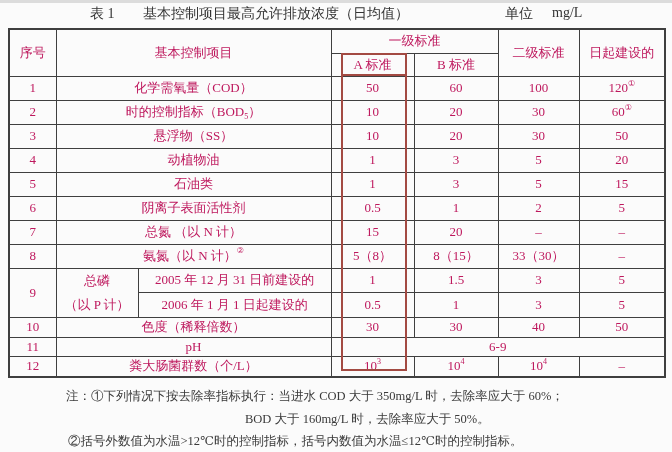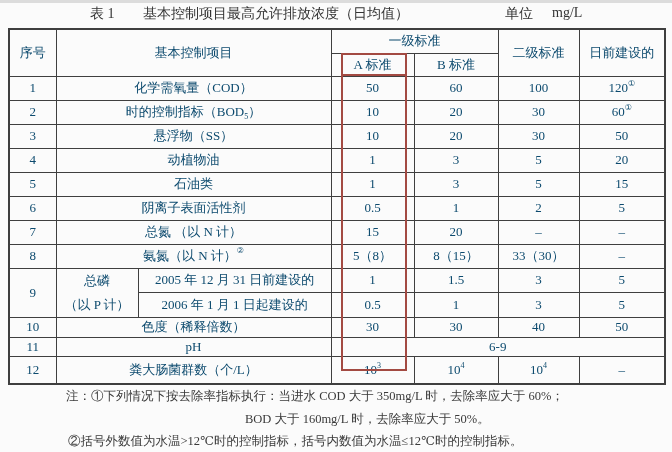--- a/index.html
+++ b/index.html
@@ -13,32 +13,32 @@
   .title-bar{position:absolute;top:5px;left:0;width:672px;height:20px;font-size:14px;}
   .title-bar span{position:absolute;top:0;white-space:nowrap;text-align:right;}
   .t-label{left:90px;}
   .t-text{left:135px;margin-left:8px;}
   .t-unit-label{left:505px;}
   .t-unit-value{left:552px;}
 
   table.std{
     position:absolute; left:8px; top:28px; width:656px;
     border-collapse:collapse; table-layout:fixed;
-    font-size:13px; color:#0c4a6e;
+    font-size:13px; color:#be185d;
     border:2px solid #3f3f3f;
   }
   table.std td{
     border:1px solid #3f3f3f;
     text-align:center; vertical-align:middle;
     padding:0 2px; overflow:hidden; white-space:nowrap;
   }
   td.item{text-align:left; padding-left:9px;}
   tr.hr1{height:24px;} tr.hr2{height:23px;}
   tr.r{height:24px;}
-  tr.r10{height:20px;} tr.r11{height:19px;} tr.r12{height:28px;margin-left:36px;}
+  tr.r10{height:20px;} tr.r11{height:19px;} tr.r12{height:21px;margin-left:36px;}
   .twoline div{line-height:24px;}
   sup{font-size:8px; position:relative; top:-1px; vertical-align:top;}
   sub{font-size:8px; vertical-align:bottom;}
 
   .red-box{
     position:absolute; left:341px; top:53px; width:66px; height:318px;
     border:2px solid #a34a42; pointer-events:none; box-sizing:border-box;
   }
   .red-hline{
     position:absolute; left:341px; top:74px; width:66px; height:0;
@@ -72,21 +72,21 @@
         <col style="width:84px">
         <col style="width:81px">
         <col style="width:86px">
     </colgroup>
     <tbody>
       <tr class="hr1">
         <td rowspan="2">序号</td>
         <td rowspan="2" colspan="2">基本控制项目</td>
         <td colspan="2">一级标准</td>
         <td rowspan="2">二级标准</td>
-        <td rowspan="2">日前建设的</td>
+        <td rowspan="2">日起建设的</td>
       </tr>
       <tr class="hr2">
         <td>A 标准</td>
         <td>B 标准</td>
       </tr>
 
       <tr class="r">
         <td>1</td>
         <td class="item" colspan="2">化学需氧量（COD）</td>
         <td>50</td>

